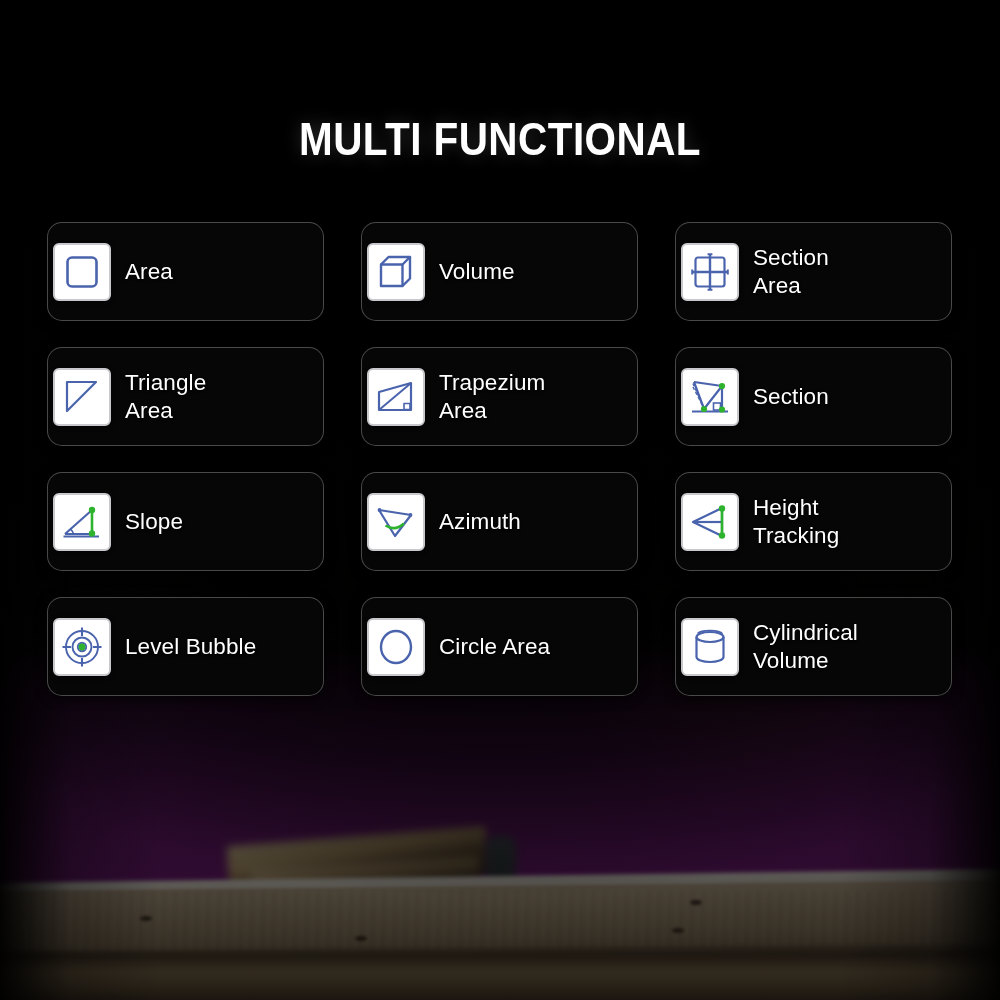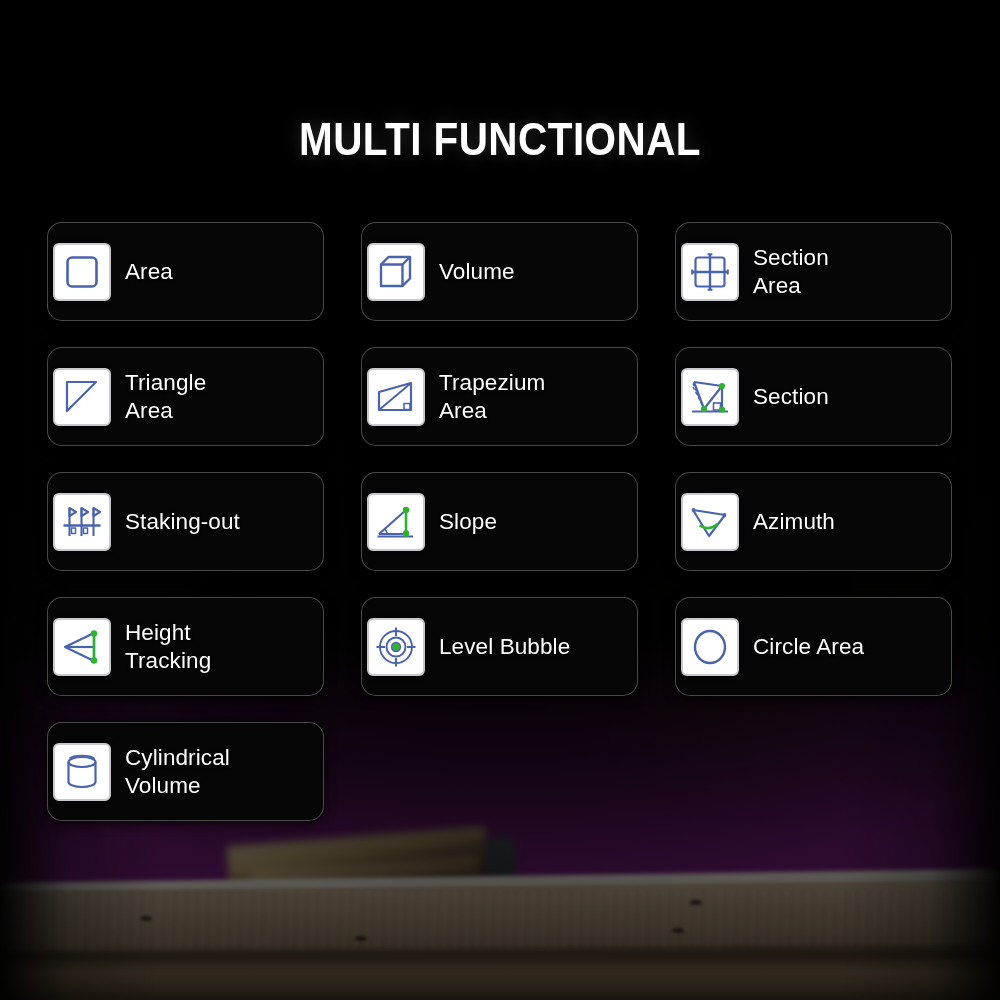--- a/index.html
+++ b/index.html
@@ -335,34 +335,20 @@
       <rect x="24.5" y="26" width="7" height="7" stroke="#4a63ad" stroke-width="1.6"></rect>
       <circle cx="33" cy="9" r="3.1" fill="#2eb32e"></circle>
       <circle cx="15" cy="32" r="3.1" fill="#2eb32e"></circle>
       <circle cx="33" cy="32.5" r="3.1" fill="#2eb32e"></circle>
           </svg>
         </div>
         <div class="card-label">Section</div>
       </div>
       <div class="card">
         <div class="icon-tile">
-          <svg width="42" height="40" viewBox="0 0 42 40" fill="none" stroke="#4a63ad" stroke-width="2.1" stroke-linejoin="round">
-      <path d="M8.5 6 L8.5 34 M20.5 6 L20.5 34 M32.5 6 L32.5 34"></path>
-      <path d="M8.5 6 L15 10 L8.5 14 Z"></path>
-      <path d="M20.5 6 L27 10 L20.5 14 Z"></path>
-      <path d="M32.5 6 L39 10 L32.5 14 Z"></path>
-      <path d="M2.5 23.5 L39.5 23.5" stroke-width="2.3"></path>
-      <rect x="10.5" y="26" width="4" height="5.5" stroke-width="1.5"></rect>
-      <rect x="22.5" y="26" width="4" height="5.5" stroke-width="1.5"></rect>
-          </svg>
-        </div>
-        <div class="card-label">Staking-out</div>
-      </div>
-      <div class="card">
-        <div class="icon-tile">
           <svg width="42" height="38" viewBox="0 0 42 38" fill="none">
       <path d="M4 31 L31 7" stroke="#4a63ad" stroke-width="2.2"></path>
       <path d="M2.5 33.5 L38 33.5" stroke="#4a63ad" stroke-width="2.2"></path>
       <path d="M4 31 L31 31" stroke="#4a63ad" stroke-width="2"></path>
       <path d="M12.5 31 A 11 11 0 0 0 9.5 26" stroke="#4a63ad" stroke-width="1.7" fill="none"></path>
       <path d="M31 7 L31 31" stroke="#2eb32e" stroke-width="2.6"></path>
       <circle cx="31" cy="7" r="3.2" fill="#2eb32e"></circle>
       <circle cx="31" cy="30.5" r="3.2" fill="#2eb32e"></circle>
           </svg>
         </div>

